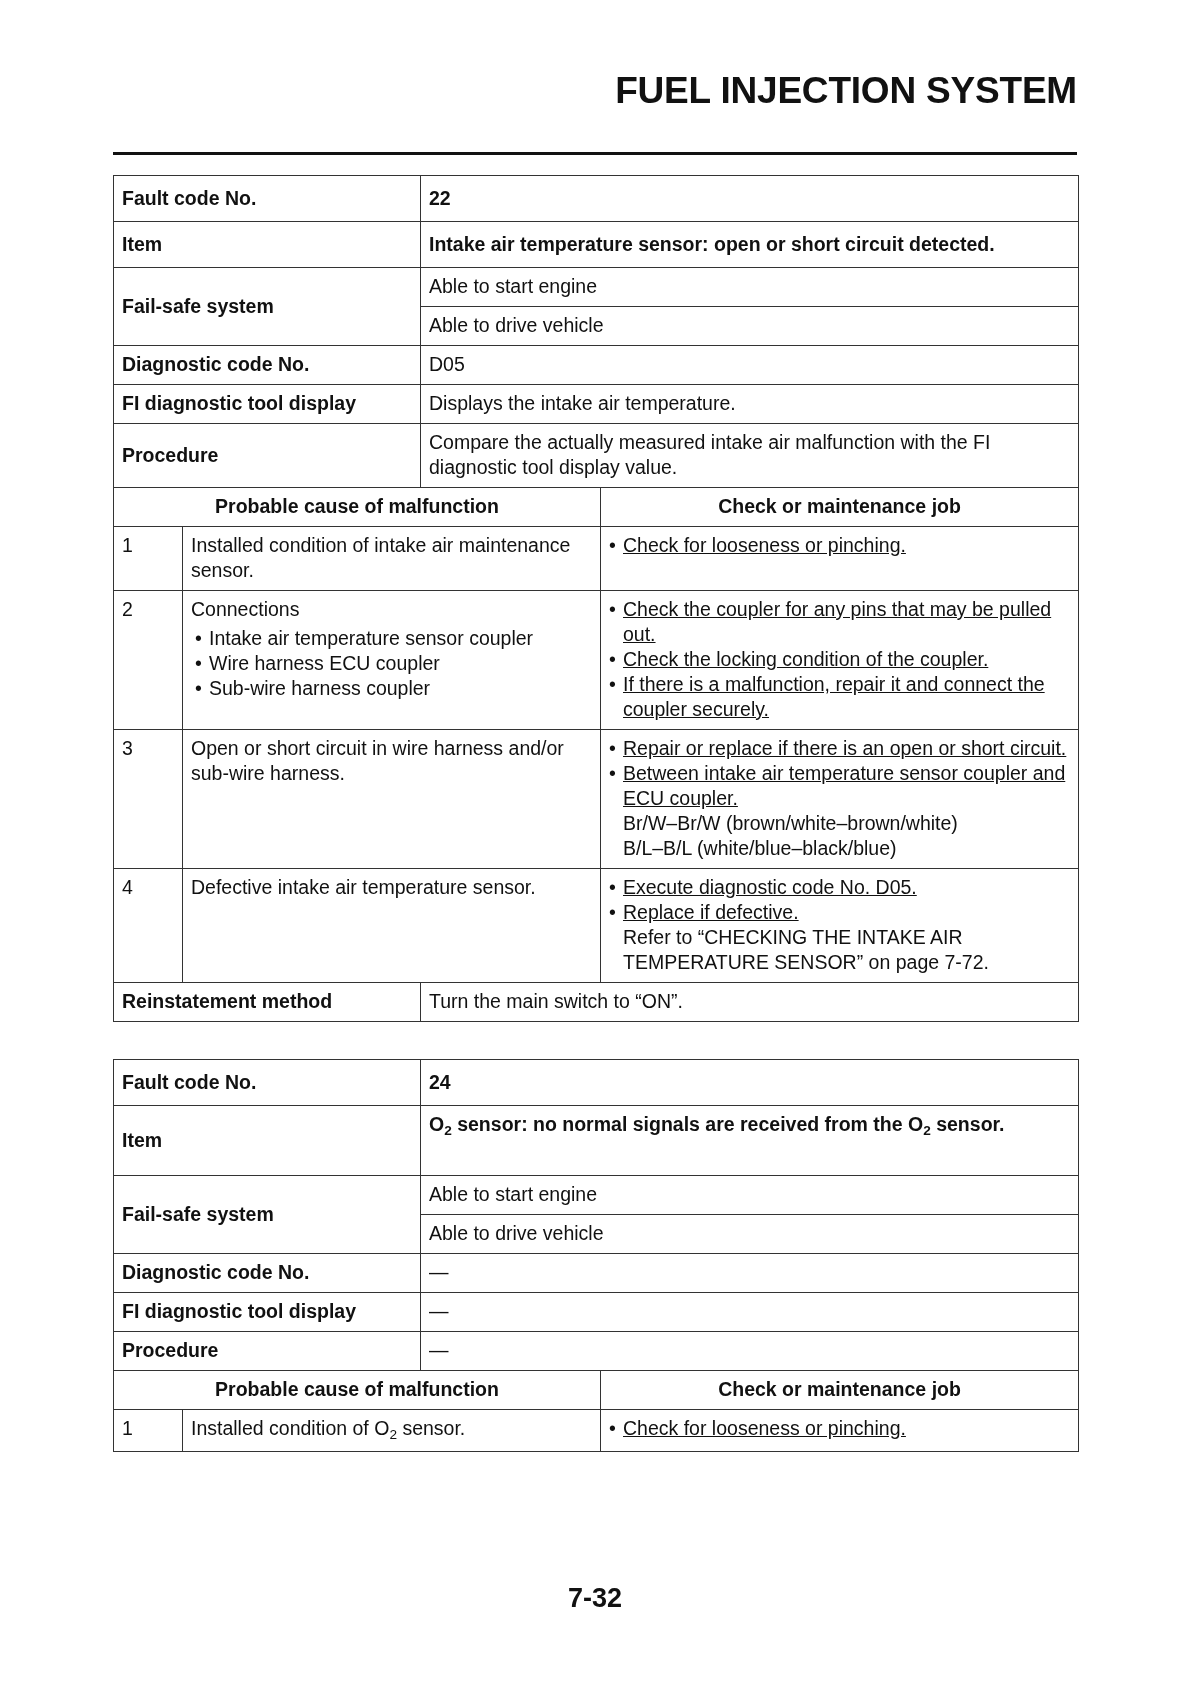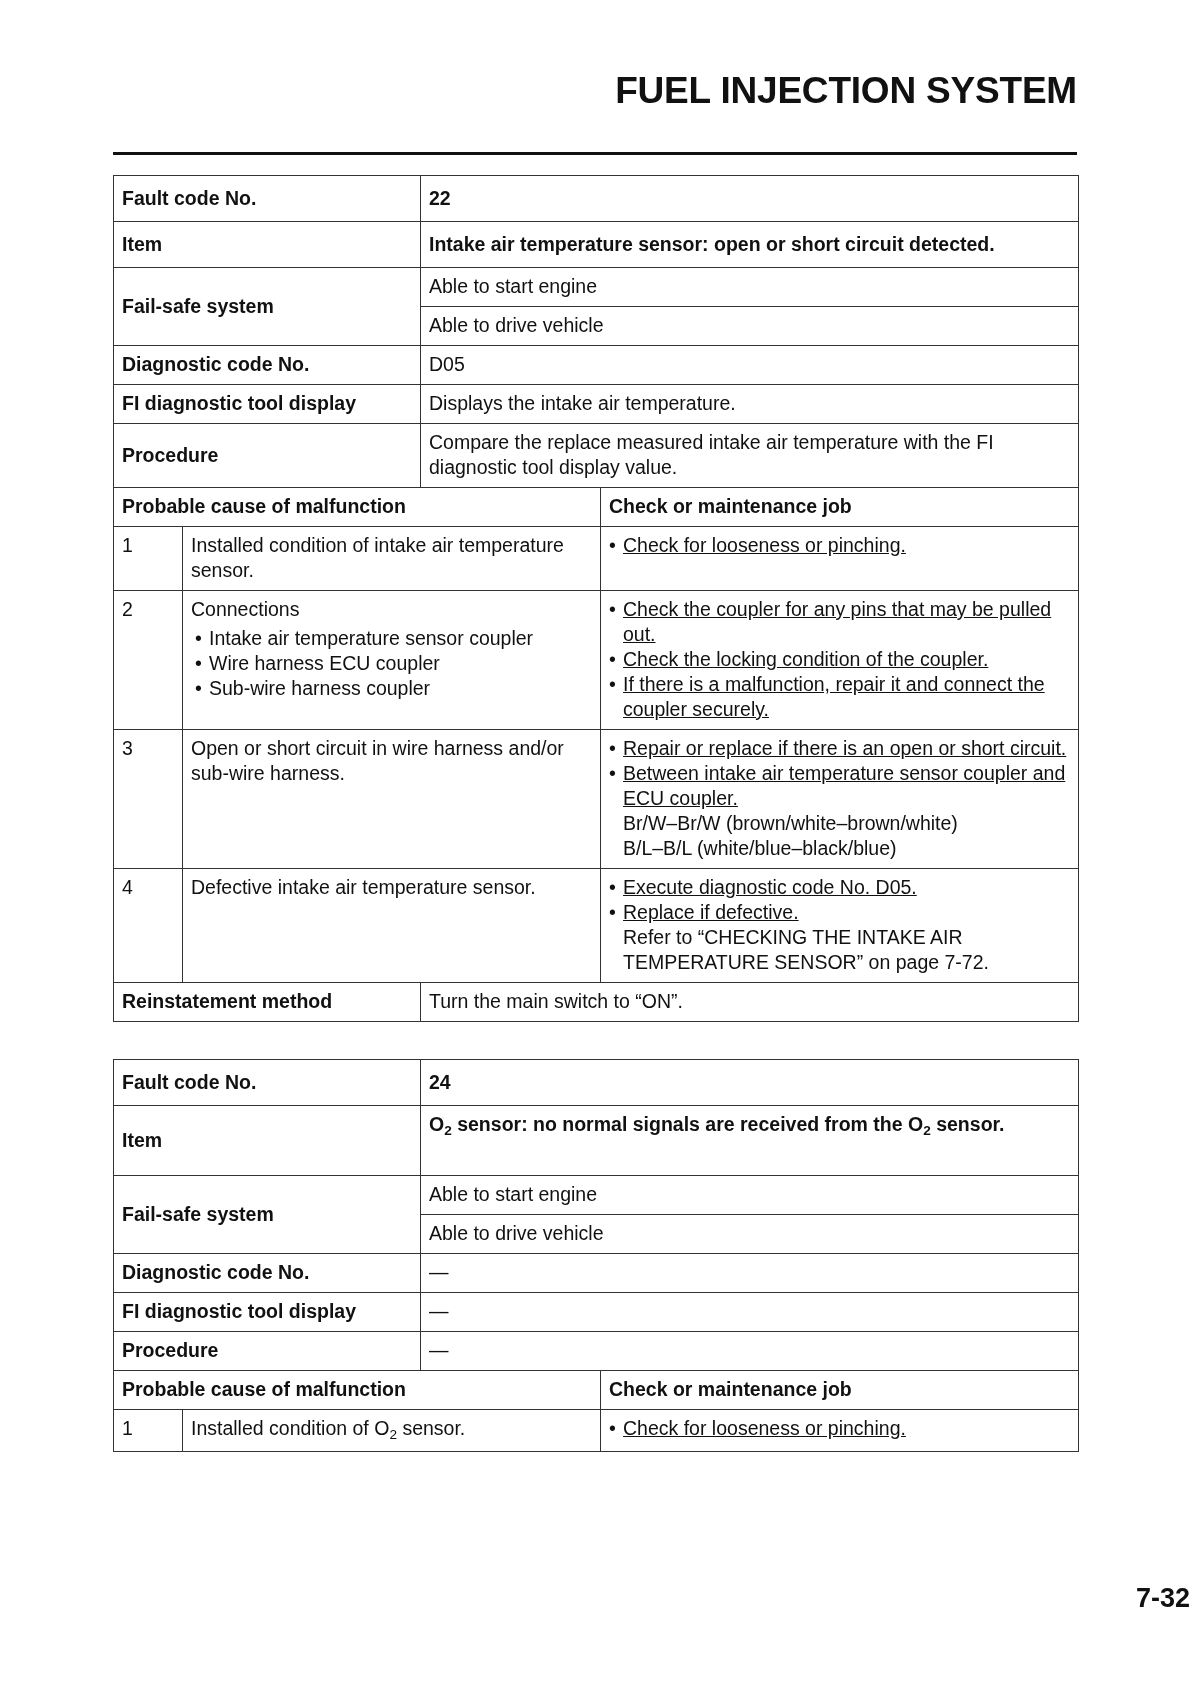--- a/index.html
+++ b/index.html
@@ -3,33 +3,33 @@
 <meta charset="utf-8">
 <style>
   html, body { margin: 0; padding: 0; background: #ffffff; }
   body { width: 1190px; height: 1684px; position: relative; font-family: "Liberation Sans", sans-serif; color: #111; }
   .header-title { position: absolute; right: 113px; top: 70px; font-size: 37px; font-weight: bold; letter-spacing: -0.2px; }
   .header-rule { position: absolute; left: 113px; width: 964px; top: 152px; height: 3px; background: #111; }
   table.fault { position: absolute; left: 113px; width: 965px; border-collapse: collapse; table-layout: fixed; font-size: 19.5px; line-height: 25px; }
   table.fault td { border: 1.5px solid #333; padding: 6px 8px 7px 8px; vertical-align: top; }
   table.fault td.lbl { font-weight: bold; vertical-align: middle; }
   table.fault td.val-bold { font-weight: bold; }
-  table.fault td.hdr { font-weight: bold; text-align: left; }
+  table.fault td.hdr { font-weight: bold; text-align: center; }
   table.fault td.num { padding-left: 8px; }
   #t1 { top: 175px; }
   #t2 { top: 1059px; }
   .blist { margin: 0; padding: 0; list-style: none; text-decoration: underline; }
   .blist li { position: relative; padding-left: 14px; }
   .blist li::before { content: "•"; position: absolute; left: 0; top: 0; }
   .cause-sub { margin: 4px; padding: 0 0 0 14px; list-style: none; }
   .cause-sub li { position: relative; padding-left: 14px; }
   .cause-sub li::before { content: "•"; position: absolute; left: 0; }
   .cont { padding-left: 14px; display: block; }
   sub { font-size: 70%; vertical-align: -4px; line-height: 0; }
-  .page-number { position: absolute; left: 0; right: 0; top: 1583px; text-align: right; font-size: 27px; font-weight: bold; }
+  .page-number { position: absolute; left: 0; right: 0; top: 1583px; text-align: center; font-size: 27px; font-weight: bold; }
 </style>
 </head>
 <body>
 
 <div class="header-title">FUEL INJECTION SYSTEM</div>
 <div class="header-rule"></div>
 
 <table class="fault" id="t1">
   <colgroup>
     <col style="width:69px">
@@ -56,29 +56,29 @@
   <tr>
     <td class="lbl" colspan="2">Diagnostic code No.</td>
     <td colspan="2">D05</td>
   </tr>
   <tr>
     <td class="lbl" colspan="2">FI diagnostic tool display</td>
     <td colspan="2">Displays the intake air temperature.</td>
   </tr>
   <tr>
     <td class="lbl" colspan="2">Procedure</td>
-    <td colspan="2">Compare the replace measured intake air temperature with the FI diagnostic tool display value.</td>
+    <td colspan="2">Compare the actually measured intake air malfunction with the FI diagnostic tool display value.</td>
   </tr>
   <tr>
     <td class="hdr" colspan="3">Probable cause of malfunction</td>
     <td class="hdr">Check or maintenance job</td>
   </tr>
   <tr style="height:62px">
     <td class="num">1</td>
-    <td colspan="2">Installed condition of intake air temperature sensor.</td>
+    <td colspan="2">Installed condition of intake air maintenance sensor.</td>
     <td>
       <ul class="blist">
         <li>Check for looseness or pinching.</li>
       </ul>
     </td>
   </tr>
   <tr>
     <td class="num">2</td>
     <td colspan="2">
       <div>Connections</div>

